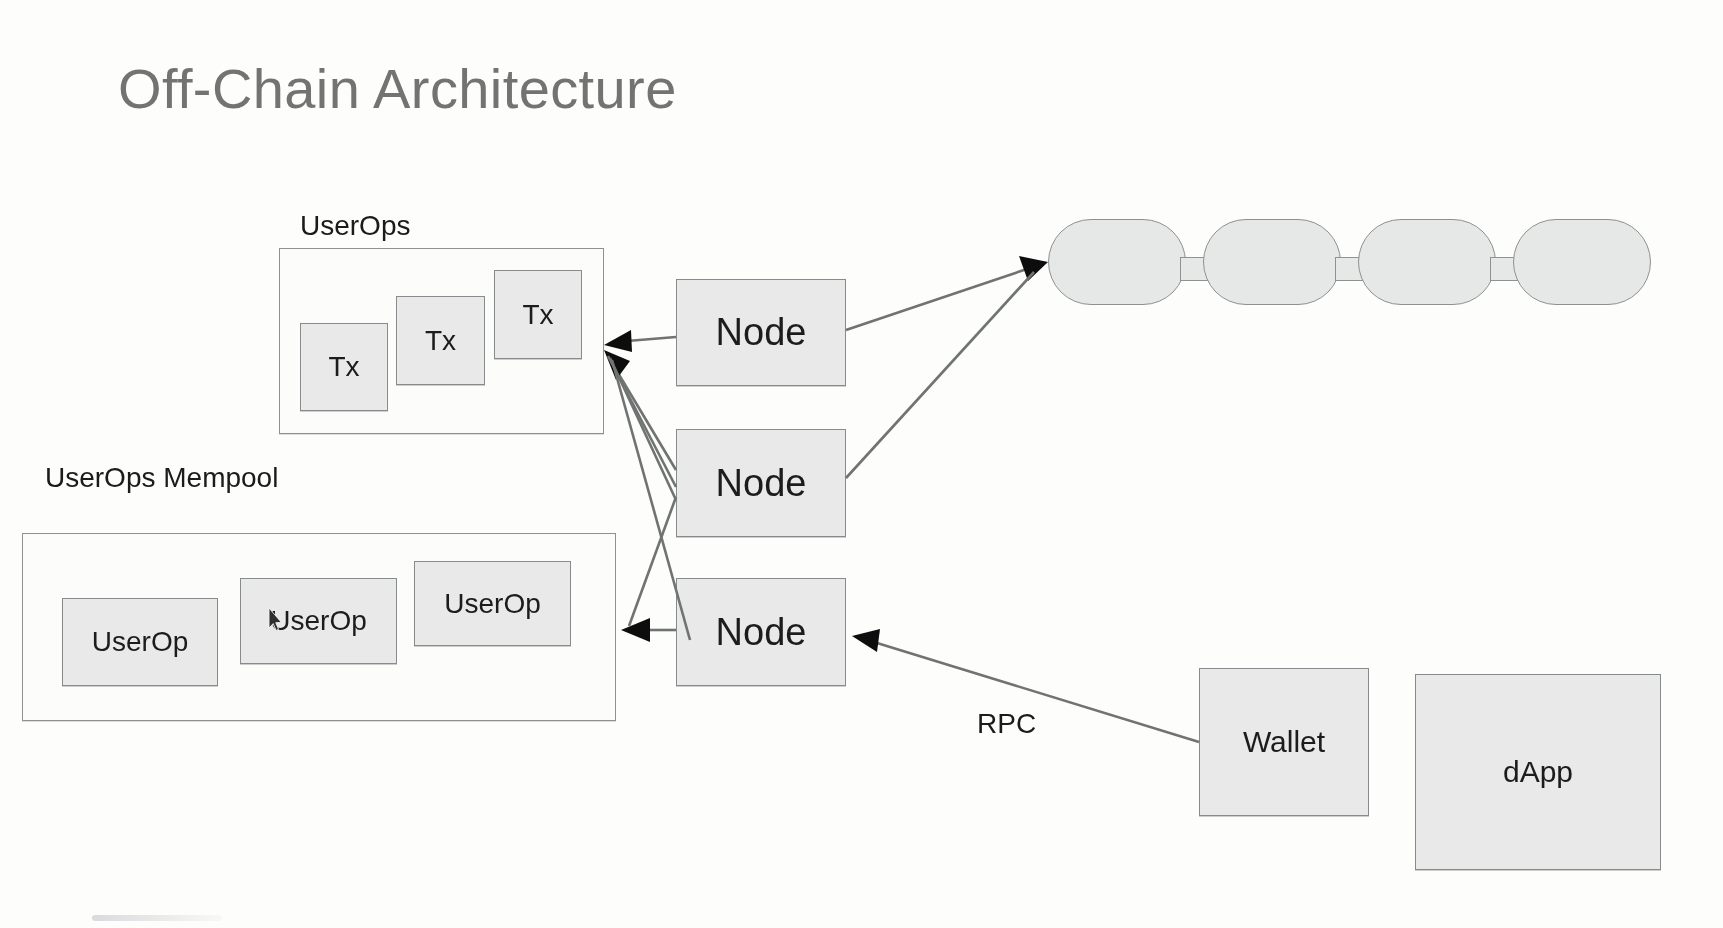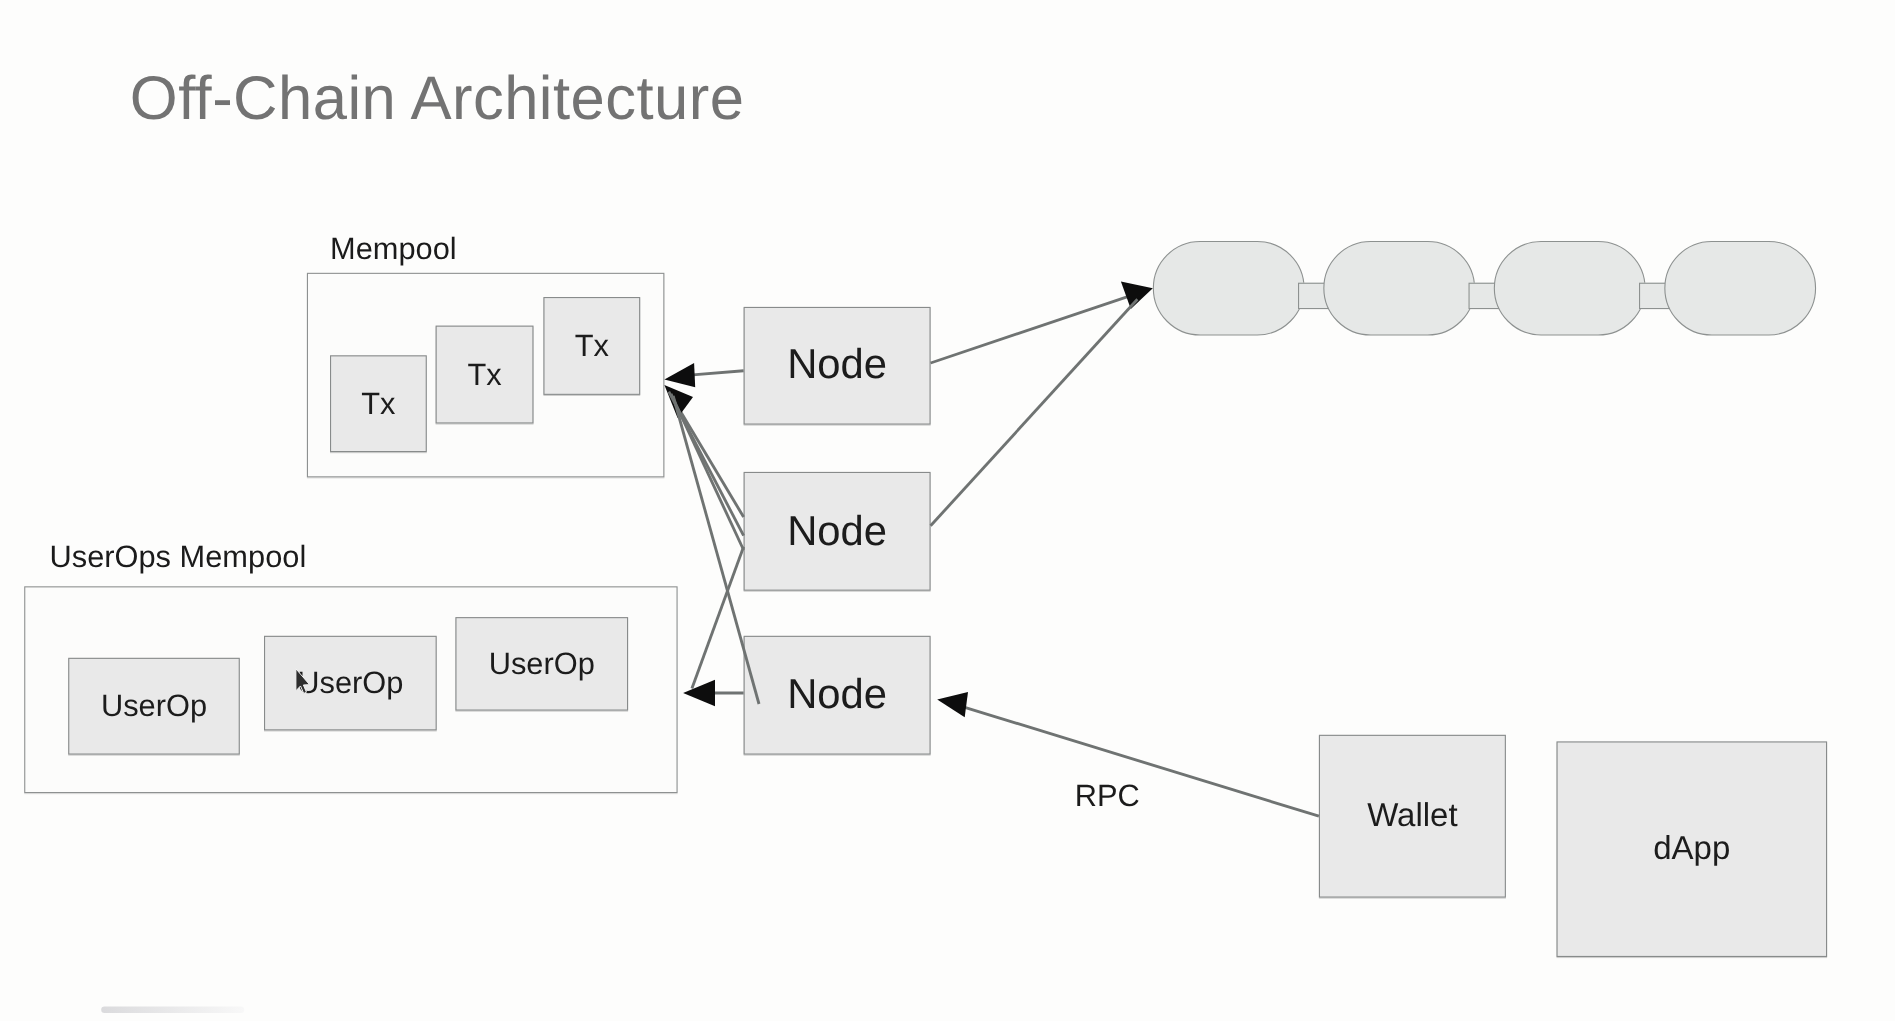--- a/index.html
+++ b/index.html
@@ -114,29 +114,29 @@
     border-radius: 3px;
   }
 </style>
 </head>
 <body>
 
 <div id="slide">
 
   <div id="slide-title">Off-Chain Architecture</div>
 
-  <div class="group-label" style="left:300px; top:210px;">Mempool</div>
+  <div class="group-label" style="left:300px; top:210px;">UserOps</div>
 
   <div class="container-box" style="left:279px; top:248px; width:325px; height:186px;"></div>
 
   <div class="box tx-box" style="left:300px; top:323px; width:88px; height:88px;">Tx</div>
   <div class="box tx-box" style="left:396px; top:296px; width:89px; height:89px;">Tx</div>
   <div class="box tx-box" style="left:494px; top:270px; width:88px; height:89px;">Tx</div>
 
-  <div class="group-label" style="left:45px; top:490px;">UserOps Mempool</div>
+  <div class="group-label" style="left:45px; top:462px;">UserOps Mempool</div>
 
   <div class="container-box" style="left:22px; top:533px; width:594px; height:188px;"></div>
 
   <div class="box userop-box" style="left:62px; top:598px; width:156px; height:88px;">UserOp</div>
   <div class="box userop-box" style="left:240px; top:578px; width:157px; height:86px;">UserOp</div>
   <div class="box userop-box" style="left:414px; top:561px; width:157px; height:85px;">UserOp</div>
 
   <div class="box node-box" style="left:676px; top:279px; width:170px; height:107px;">Node</div>
   <div class="box node-box" style="left:676px; top:429px; width:170px; height:108px;">Node</div>
   <div class="box node-box" style="left:676px; top:578px; width:170px; height:108px;">Node</div>

